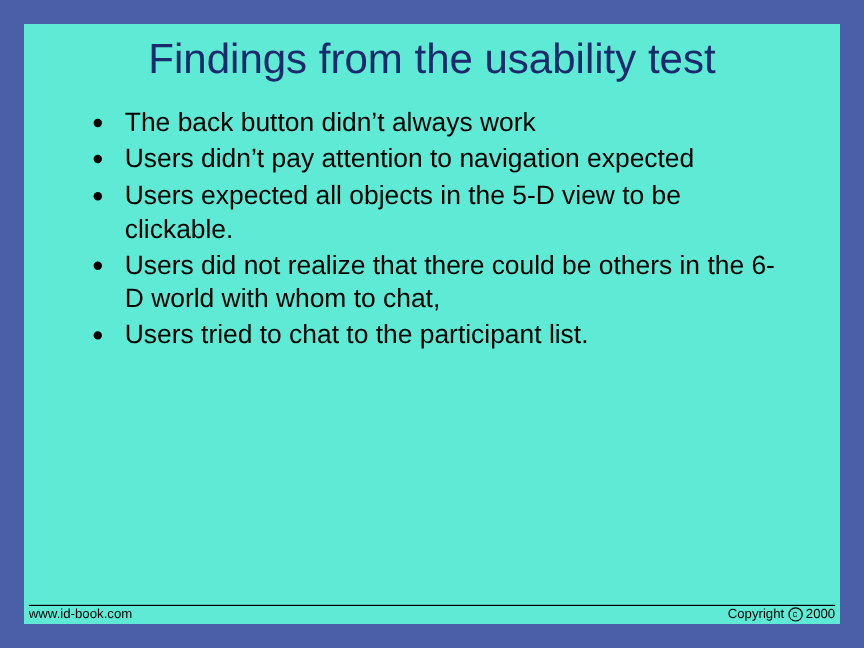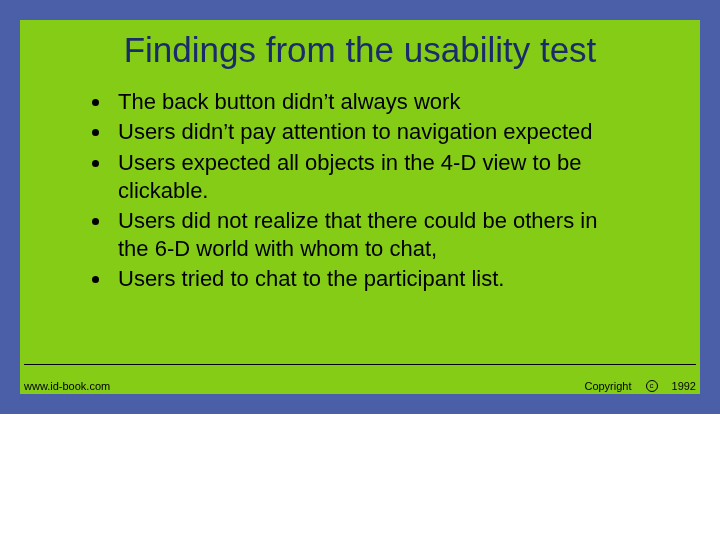--- a/index.html
+++ b/index.html
@@ -5,44 +5,44 @@
   html, body {
     margin: 0;
     padding: 0;
     width: 720px;
     height: 540px;
     font-family: Verdana, Geneva, sans-serif;
     background: #fff;
   }
   .slide {
     width: 720px;
-    height: 414px;
+    height: 540px;
     box-sizing: border-box;
     border: 20px solid #4a5fa8;
-    background: #84cc16;
+    background: #5eead4;
     position: relative;
   }
   .content {
     position: absolute;
     top: 0;
     left: 0;
     right: 0;
     bottom: 30px;
     padding: 10px 48px 0 48px;
   }
   .title {
     color: #1a2b6b;
     font-size: 35px;
     text-align: center;
     font-weight: normal;
     margin: 0 0 18px 0;
     line-height: 1.15;
   }
   ul.bullets {
-    margin: 18px;
+    margin: 4px;
     padding: 0 0 0 26px;
     list-style: disc;
     color: #000;
     font-size: 22px;
     line-height: 1.28;
   }
   ul.bullets li {
     margin: 0 0 2px 0;
     padding-left: 6px;
   }
@@ -51,26 +51,26 @@
     left: 4px;
     right: 4px;
     bottom: 2px;
     border-top: 1px solid #000;
     display: flex;
     justify-content: space-between;
     align-items: center;
     font-family: Arial, sans-serif;
     font-size: 11px;
     color: #000;
-    padding-top: 15px;
+    padding-top: 1px;
   }
   .copyright {
     display: flex;
     align-items: flex-start;
-    gap: 14px;
+    gap: 3px;
   }
   .copy-symbol {
     display: inline-block;
     border: 1px solid #000;
     border-radius: 50%;
     width: 10px;
     height: 10px;
     line-height: 10px;
     text-align: center;
     font-size: 8px;
@@ -78,26 +78,26 @@
 </style>
 </head>
 <body>
 
 <div class="slide">
   <div class="content">
     <h1 class="title">Findings from the usability test</h1>
     <ul class="bullets">
       <li>The back button didn’t always work</li>
       <li>Users didn’t pay attention to navigation expected</li>
-      <li>Users expected all objects in the 4-D view to be clickable.</li>
+      <li>Users expected all objects in the 5-D view to be clickable.</li>
       <li>Users did not realize that there could be others in the 6-D world with whom to chat,</li>
       <li>Users tried to chat to the participant list.</li>
     </ul>
   </div>
   <div class="footer">
     <span>www.id-book.com</span>
     <span class="copyright">
       <span>Copyright</span>
       <span class="copy-symbol">c</span>
-      <span>1992</span>
+      <span>2000</span>
     </span>
   </div>
 </div>
 
 </body></html>

